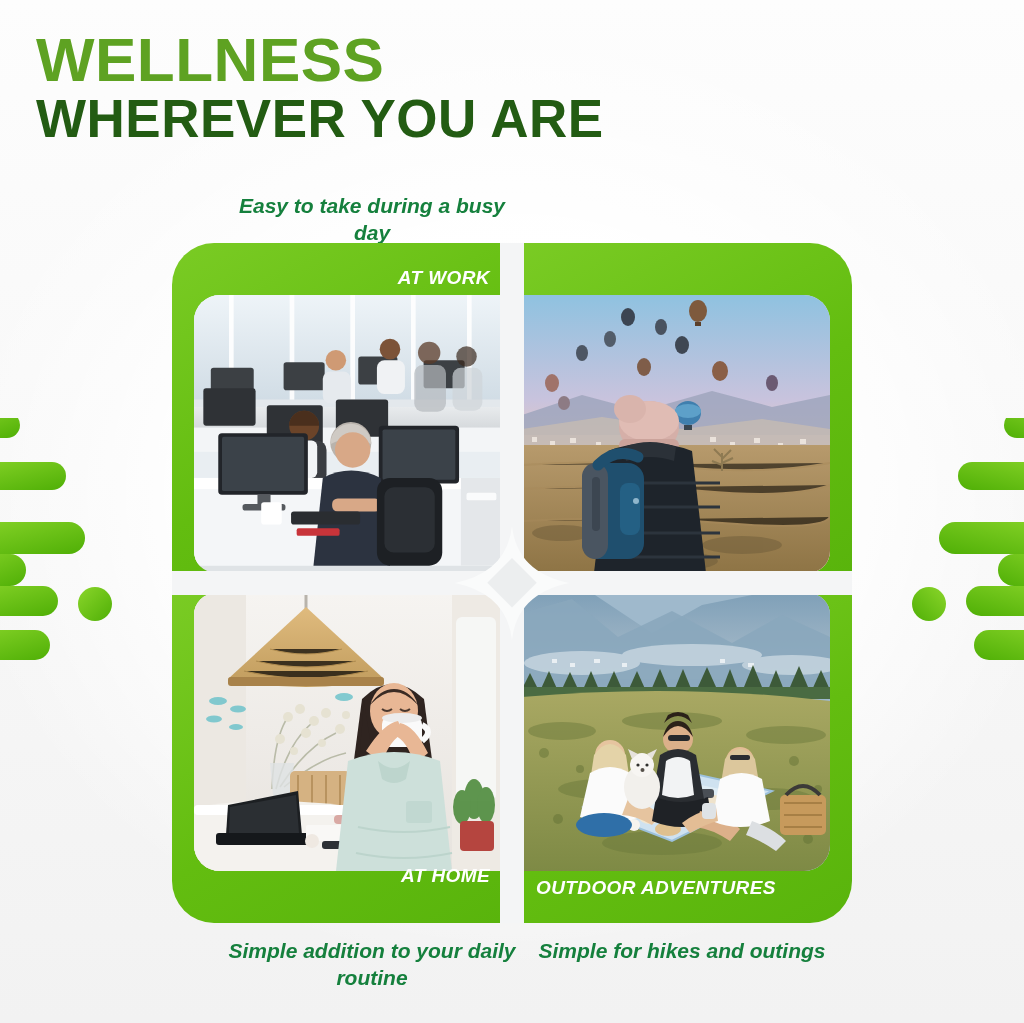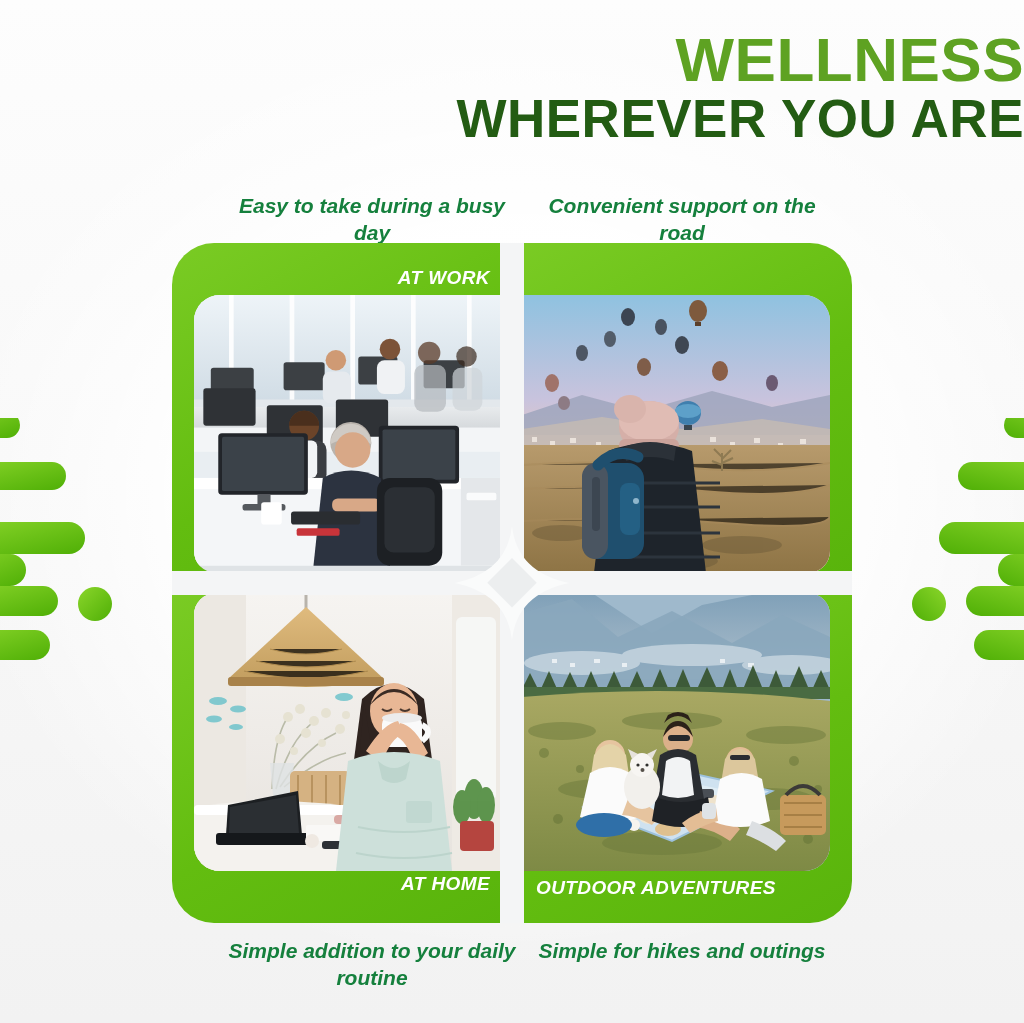--- a/index.html
+++ b/index.html
@@ -22,21 +22,21 @@
     position:absolute;inset:0;
     background:
       radial-gradient(ellipse 70% 60% at 50% 48%, #ffffff 0%, rgba(255,255,255,0.96) 42%, rgba(255,255,255,0.0) 78%),
       linear-gradient(180deg,#fdfdfd 0%, #f2f2f2 100%);
     z-index:1;
   }
   .stage{position:absolute;inset:0;z-index:5;}
 
   
   #title-block{
-    position:absolute;left:0;right:0;top:30px;text-align:right;
+    position:absolute;left:0;right:0;top:30px;text-align:left;padding-left:36px;
   }
   .title-line{
     font-weight:bold;
     letter-spacing:0.5px;
     line-height:0.96;
     margin:0;
   }
   #title-line1{ font-size:62px; color:#5EA222; }
   #title-line2{ font-size:53px; color:#235C13; margin-top:4px;}
 
@@ -104,21 +104,21 @@
   
   .tile-label{
     position:absolute;z-index:3;
     color:#ffffff;font-weight:bold;font-style:italic;
     font-size:19px;letter-spacing:0.4px;
     white-space:nowrap;
     display:flex;align-items:center;
   }
   #label-at-work       { right:12px; top:52px; height:34px; transform:translateY(-34px);}
   #label-during-travel { left:14px;  top:18px; height:34px;}
-  #label-at-home       { right:12px; bottom:22px; height:34px;}
+  #label-at-home       { right:12px; bottom:30px; height:34px;}
   #label-outdoor       { left:14px;  bottom:18px; height:34px;}
 
   
   #center-star{
     position:absolute;
     left:455px;top:526px;width:114px;height:114px;
     z-index:6;
   }
   
   .gutter{position:absolute;background:#f4f5f6;z-index:5;}
@@ -132,21 +132,20 @@
 <div id="bg-vignette"></div>
 
 <div class="stage">
 
   <div id="title-block">
     <div class="title-line" id="title-line1">WELLNESS</div>
     <div class="title-line" id="title-line2">WHEREVER YOU ARE</div>
   </div>
 
   <div class="caption" id="caption-top-left">Easy to take during a busy day</div>
-  <div class="caption" id="caption-top-right">Convenient support on the road</div>
 
   <div class="side-motif" id="motif-left">
     <svg width="140" height="250" viewBox="0 0 140 250" xmlns="http://www.w3.org/2000/svg">
       <defs>
         <linearGradient id="gl1" x1="0" y1="0" x2="1" y2="1">
           <stop offset="0%" stop-color="#8BD62B"></stop>
             <stop offset="100%" stop-color="#4FAF06"></stop>
         </linearGradient>
       </defs>
       <rect x="-40" y="-6" width="70" height="26" rx="13" fill="url(#gl1)"></rect>

